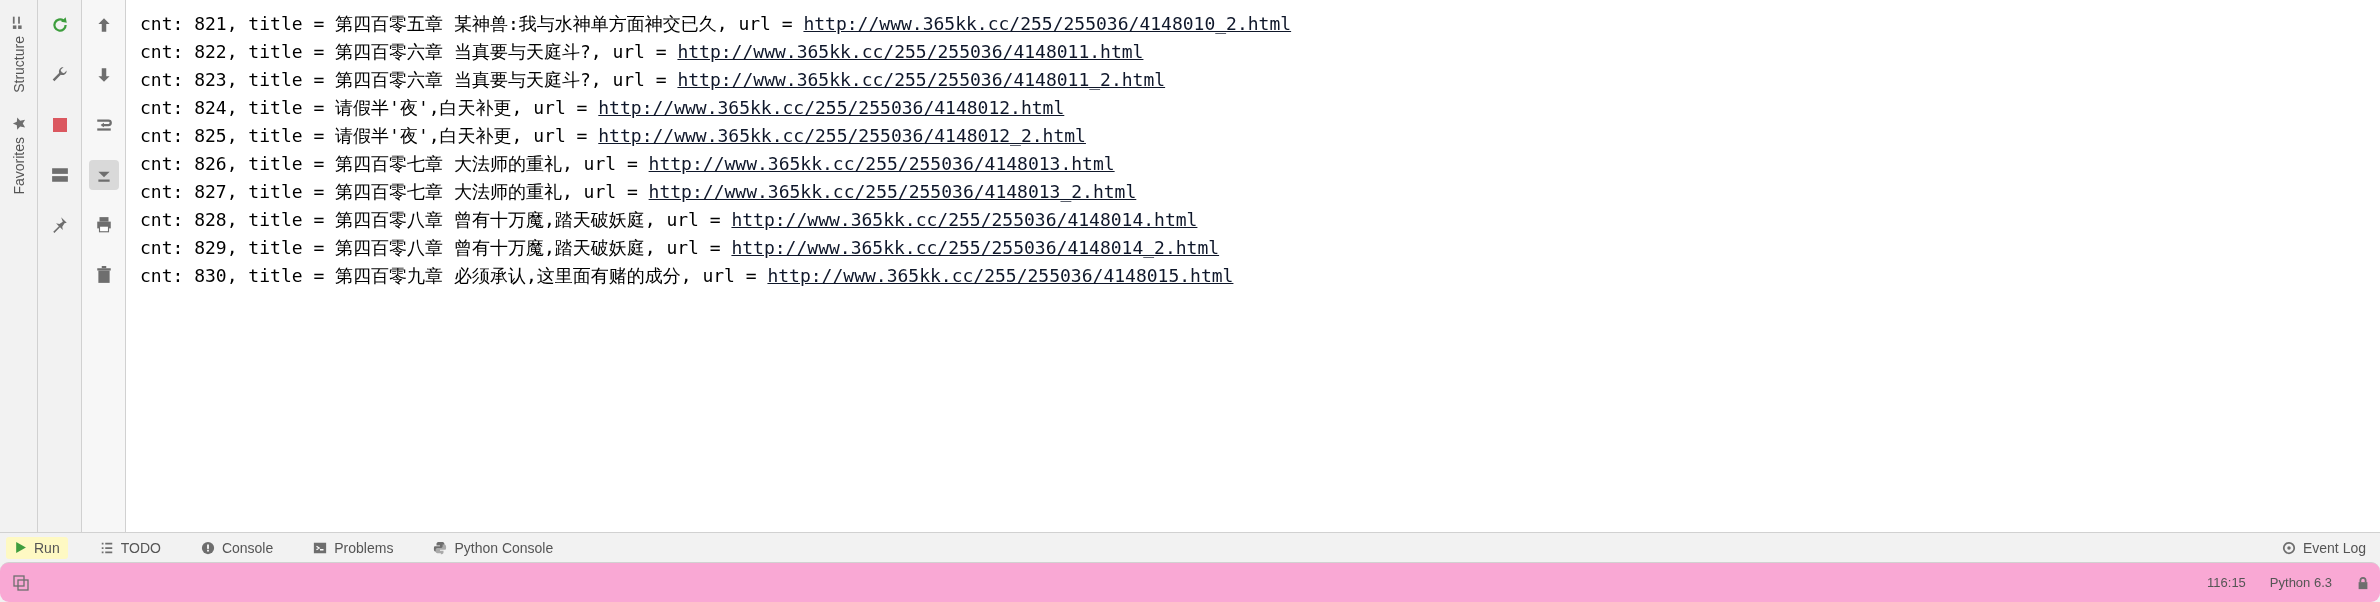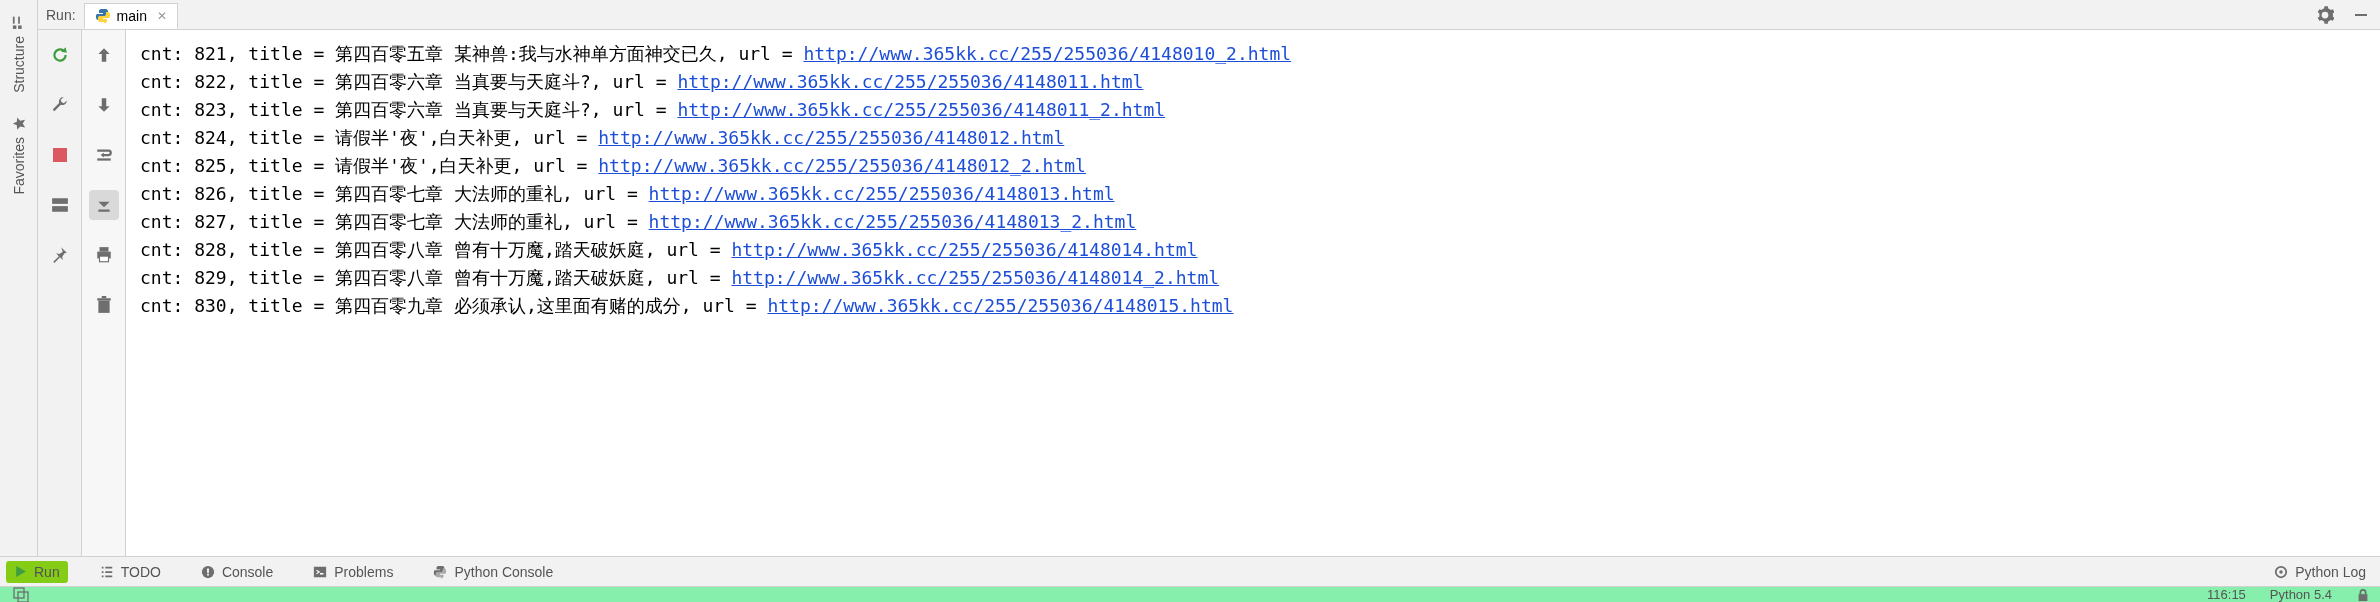--- a/index.html
+++ b/index.html
@@ -103,52 +103,53 @@
   flex: 1;
   background: #fff;
   padding: 10px 14px;
   font-family: "Menlo", "Consolas", monospace;
   font-size: 18px;
   line-height: 28px;
   overflow: auto;
   white-space: pre;
   color: #000;
 }
-.console a { color: #1d4ed8; text-decoration: underline; }
+.console a { color: #0f172a; text-decoration: underline; }
 
 .bottom-tabs {
   height: 30px;
   border-top: 1px solid #d1d1d1;
   background: #f2f2f2;
   display: flex;
   align-items: center;
   padding: 0 6px;
   gap: 24px;
 }
 .bottom-tabs .tab {
   display: flex;
   align-items: center;
   gap: 7px;
   font-size: 14px;
   color: #555;
   padding: 3px 8px;
   cursor: pointer;
 }
-.bottom-tabs .tab.active { background: #84cc16; border-radius: 3px; }
+.bottom-tabs .tab.active { background: #fef9c3; border-radius: 3px; }
 .bottom-tabs .right { margin-left: auto; display: flex; align-items: center; gap: 8px; }
 .status-bar {
-  height: 16px;
+  height: 40px;
   border-top: 1px solid #d1d1d1;
-  background: #86efac;
+  background: #f9a8d4;
   display: flex;
   align-items: center;
   padding: 0 10px;
   font-size: 13px;
   color: #555;
   gap: 20px;
+  border-radius: 9px;
 }
 .status-bar .right { margin-left: auto; display: flex; gap: 24px; align-items: center; }
 svg { display: block; }
 </style>
 </head>
 <body>
 
 <div class="main-area">
 
   <div class="left-strip">
@@ -163,43 +164,20 @@
     </div>
     <div class="vtab">
       <span>Favorites</span>
       <svg width="14" height="14" viewBox="0 0 16 16">
           <path d="M8 1l2 4.5 5 .5-3.8 3.3L12.5 15 8 12.3 3.5 15l1.3-5.7L1 6l5-.5z" fill="#6e6e6e"></path>
         </svg>
     </div>
   </div>
 
   <div class="run-panel">
-    <div class="run-header">
-      <span class="label">Run:</span>
-      <div class="run-tab">
-        <svg width="16" height="16" viewBox="0 0 16 16">
-            <path d="M7 1C4 1 4 3 4 3v2h4v1H2S1 6 1 9s2 3 2 3h2v-2c0-2 2-2 2-2h4c2 0 2-2 2-2V3s0-2-3-2H7z" fill="#3776ab"></path>
-            <path d="M9 15c3 0 3-2 3-2v-2H8v-1h6s1 0 1-3-2-3-2-3h-2v2c0 2-2 2-2 2H5c-2 0-2 2-2 2v2s0 2 3 2h3z" fill="#ffd43b"></path>
-          </svg>
-        <span>main</span>
-        <span class="close">✕</span>
-      </div>
-      <div class="header-right">
-        <span class="icon-btn">
-          <svg width="18" height="18" viewBox="0 0 16 16">
-              <path fill="#6e6e6e" d="M8 5a3 3 0 100 6 3 3 0 000-6zm7 3c0 .5 0 .9-.1 1.3l1.6 1.2-1.5 2.6-1.9-.6c-.7.6-1.4 1-2.3 1.3l-.3 2H7.5l-.3-2c-.9-.3-1.6-.7-2.3-1.3l-1.9.6L1.5 10.5l1.6-1.2C3 8.9 3 8.5 3 8s0-.9.1-1.3L1.5 5.5 3 2.9l1.9.6C5.6 2.9 6.3 2.5 7.2 2.2l.3-2h3l.3 2c.9.3 1.6.7 2.3 1.3l1.9-.6 1.5 2.6-1.6 1.2c.1.4.1.8.1 1.3z"></path>
-            </svg>
-        </span>
-        <span class="icon-btn">
-          <svg width="16" height="16" viewBox="0 0 16 16">
-              <rect x="2" y="7" width="12" height="2" fill="#6e6e6e"></rect>
-            </svg>
-        </span>
-      </div>
-    </div>
 
     <div class="run-body">
 
       <div class="tool-col">
         <span class="tool-btn">
           <svg width="18" height="18" viewBox="0 0 16 16">
               <path fill="none" stroke="#3e9e3e" stroke-width="2" d="M13 8a5 5 0 11-2-4"></path>
               <path fill="#3e9e3e" d="M13 1l1 5-5-1z"></path>
             </svg>
         </span>
@@ -305,35 +283,35 @@
         <path d="M9 15c3 0 3-2 3-2v-2H8v-1h6s1 0 1-3-2-3-2-3h-2v2c0 2-2 2-2 2H5c-2 0-2 2-2 2v2s0 2 3 2h3z" fill="#aaa"></path>
       </svg>
     <span>Python Console</span>
   </div>
   <div class="right">
     <div class="tab">
       <svg width="14" height="14" viewBox="0 0 16 16">
           <circle cx="8" cy="8" r="6" fill="none" stroke="#6e6e6e" stroke-width="2"></circle>
           <circle cx="8" cy="8" r="2" fill="#6e6e6e"></circle>
         </svg>
-      <span>Python Log</span>
+      <span>Event Log</span>
     </div>
   </div>
 </div>
 
 <div class="status-bar">
   <span class="icon-btn">
     <svg width="16" height="16" viewBox="0 0 16 16">
         <rect x="1" y="1" width="10" height="10" fill="none" stroke="#6e6e6e" stroke-width="1.3"></rect>
         <rect x="5" y="5" width="10" height="10" fill="none" stroke="#6e6e6e" stroke-width="1.3"></rect>
       </svg>
   </span>
   <div class="right">
     <span>116:15</span>
-    <span>Python 5.4</span>
+    <span>Python 6.3</span>
     <span>
       <svg width="14" height="14" viewBox="0 0 16 16">
           <rect x="3" y="7" width="10" height="8" fill="#6e6e6e"></rect>
           <path fill="none" stroke="#6e6e6e" stroke-width="2" d="M5 7V5a3 3 0 016 0v2"></path>
         </svg>
     </span>
   </div>
 </div>
 
 </body></html>

